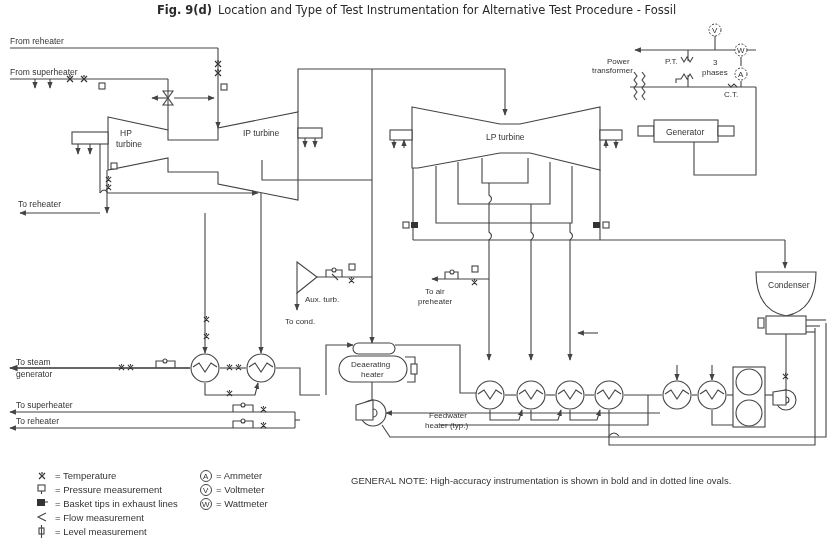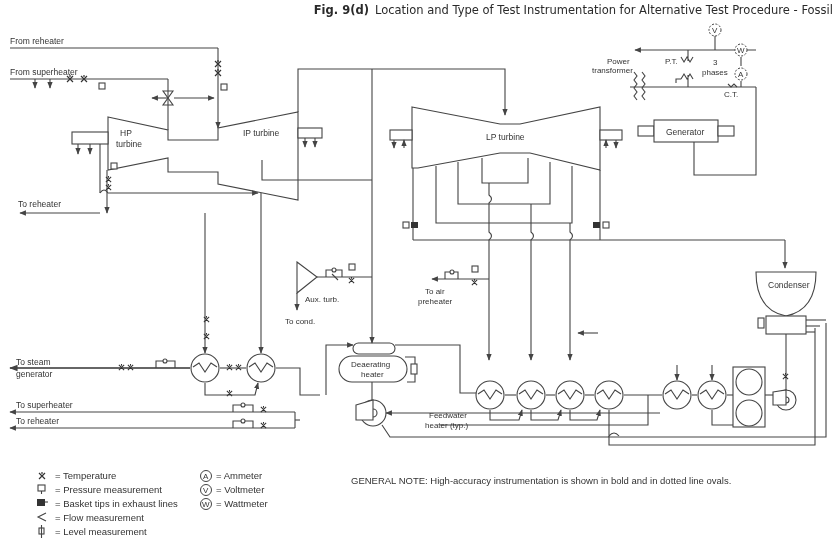--- a/index.html
+++ b/index.html
@@ -1,18 +1,18 @@
 <!DOCTYPE html>
 <html><head>
 <meta charset="utf-8">
 <style>
   html, body { margin: 0; padding: 0; background: #ffffff; }
   body { width: 833px; height: 545px; overflow: hidden; position: relative; }
   #title {
-    position: absolute; left: 0; top: 3px; width: 833px; text-align: right;
+    position: absolute; left: 0; top: 3px; width: 833px; text-align: center;
     font-family: "DejaVu Sans", sans-serif; font-size: 11.5px; color: #2a2a2a;
   }
   #title .fig { font-weight: bold; margin-right: 6px; }
   svg#diagram { position: absolute; left: 0; top: 0; }
   svg text { font-family: "Liberation Sans", sans-serif; fill: #333; }
   .ln { stroke: #444; stroke-width: 1.1; fill: none; }
   .lnb { stroke: #333; stroke-width: 1.4; fill: none; }
   .fillw { fill: #fff; stroke: #444; stroke-width: 1.1; }
   .lbl { font-size: 8.5px; }
   .lbl-sm { font-size: 8px; }

